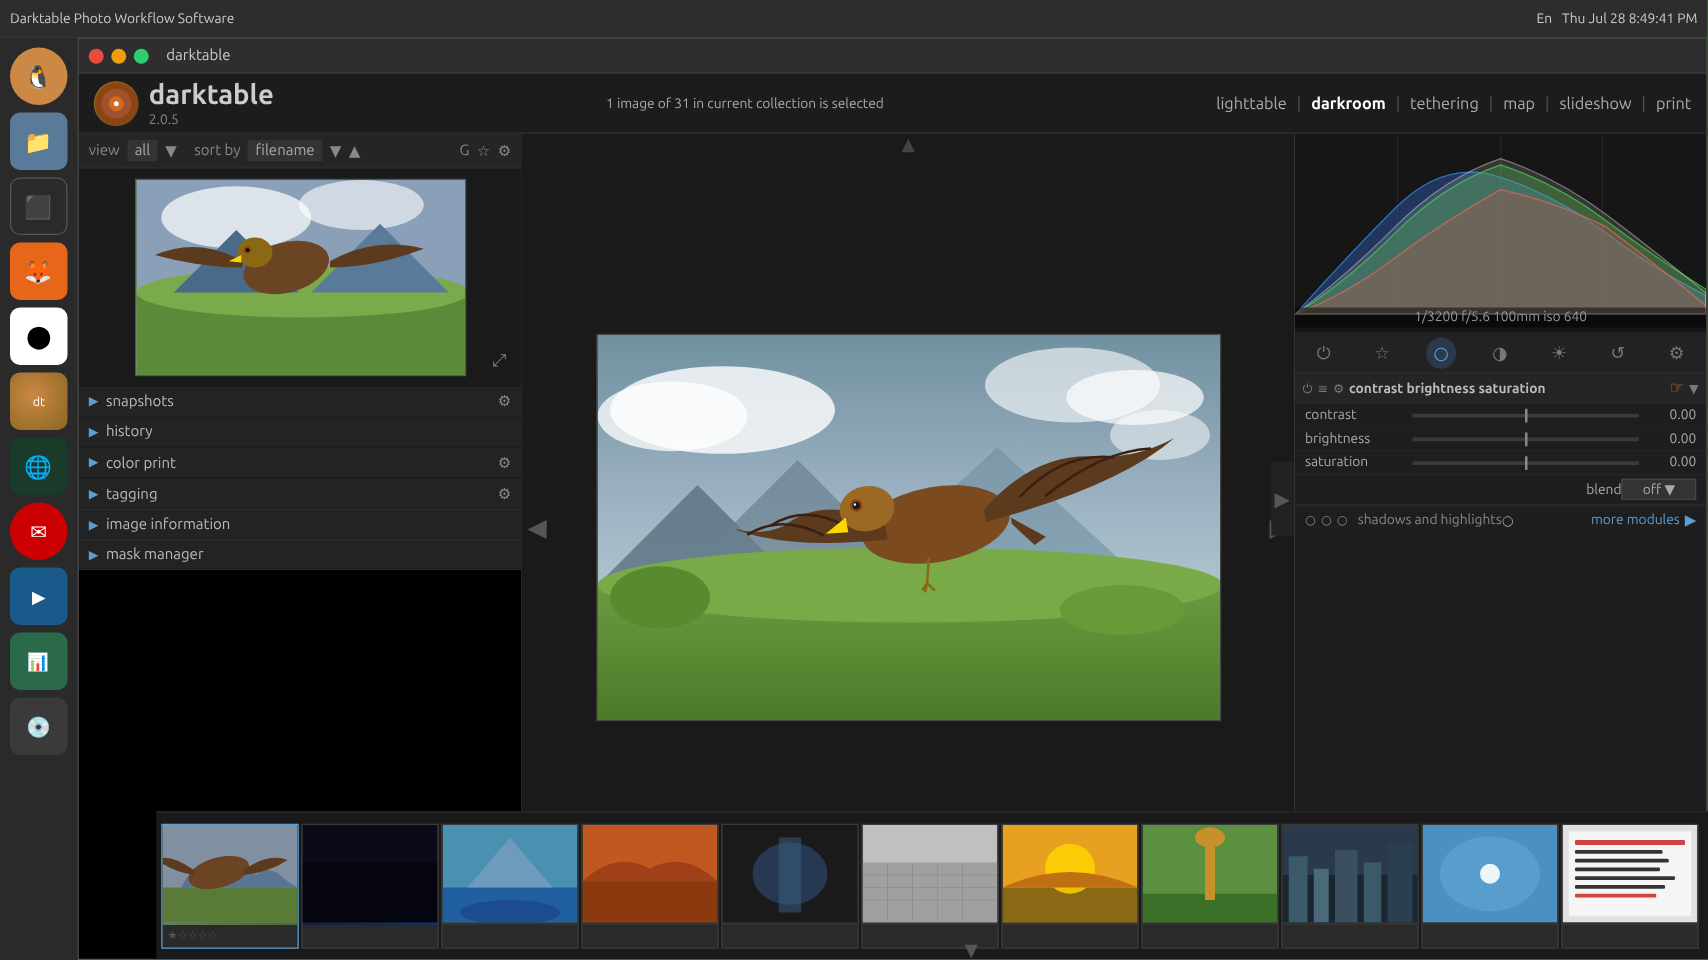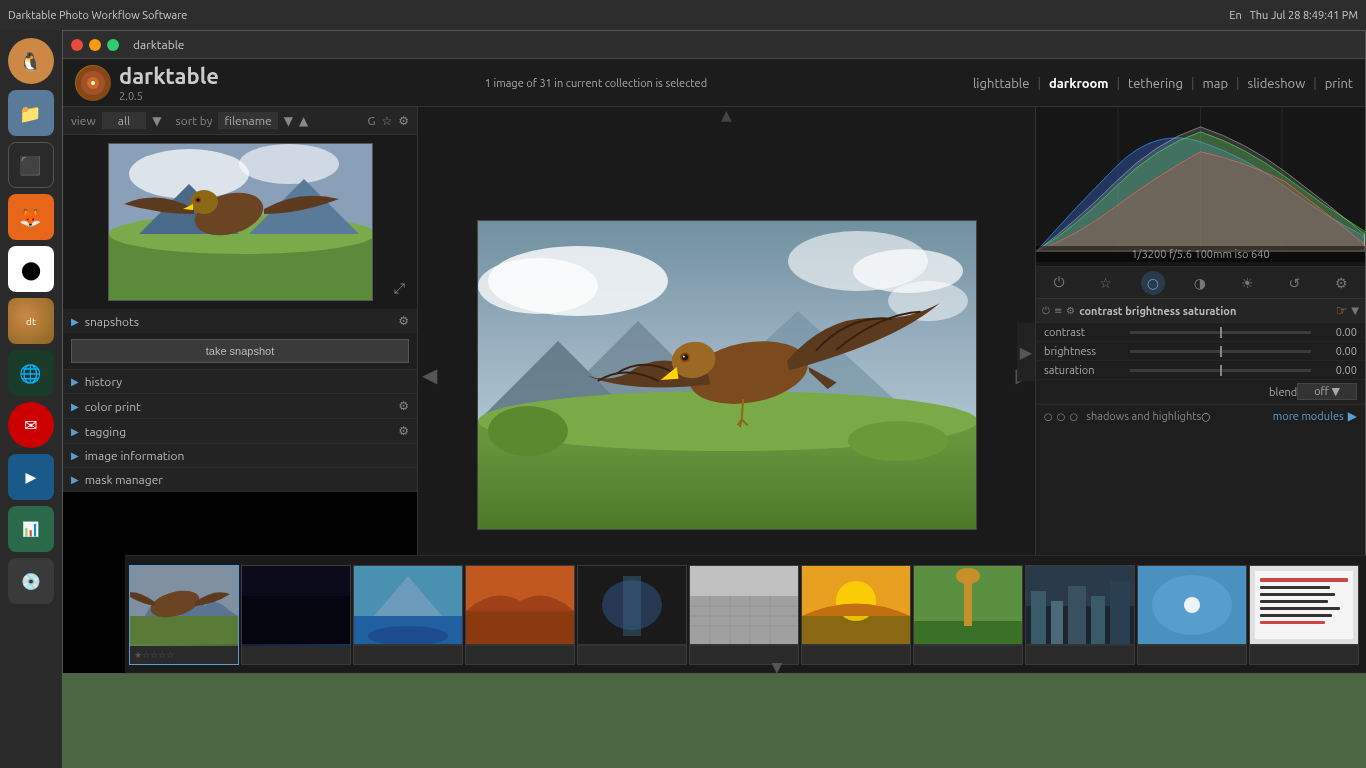--- a/index.html
+++ b/index.html
@@ -48,21 +48,21 @@
       font-size: 22px;
       cursor: pointer;
       background: #3a3a3a;
     }
 
     
     #main-window {
       position: absolute;
       left: 62px; top: 30px;
       width: 1304px;
-      height: 644px;
+      height: 738px;
       background: #1a1a1a;
       border: 1px solid #555;
       display: flex;
       flex-direction: column;
     }
 
     
     #titlebar {
       height: 28px;
       background: #2e2e2e;
@@ -532,21 +532,21 @@
       <span class="nav-item">print</span>
     </div>
   </div>
 
   <div id="content" style="height: calc(100% - 28px - 48px - 118px);">
 
     <div id="left-panel">
 
       <div id="view-controls">
         <span style="color:#888;">view</span>
-        <span style="color:#aaa; background:#333; padding:2px 16px; cursor:pointer;">all</span>
+        <span style="color:#aaa; background:#333; padding:2px 6px; cursor:pointer;">all</span>
         <span style="color:#888; cursor:pointer;">▼</span>
         <span style="color:#888; margin-left:8px;">sort by</span>
         <span style="color:#aaa; background:#333; padding:2px 6px; cursor:pointer;">filename</span>
         <span style="color:#888; cursor:pointer;">▼</span>
         <span style="color:#888; cursor:pointer;">▲</span>
         <span style="color:#888; margin-left:auto; cursor:pointer;">G</span>
         <span style="color:#888; cursor:pointer;">☆</span>
         <span style="color:#888; cursor:pointer;">⚙</span>
       </div>
 
@@ -580,23 +580,20 @@
           </svg>
         </div>
         <span class="expand-icon">⤢</span>
       </div>
 
       <div class="panel-section">
         <div class="panel-section-header">
           <span class="arrow">▶</span>
           <span>snapshots</span>
           <span class="gear">⚙</span>
-        </div>
-        <div class="panel-section-content">
-          <button id="snapshots-btn">take snapshot</button>
         </div>
       </div>
 
       <div class="panel-section">
         <div class="panel-section-header">
           <span class="arrow">▶</span>
           <span>history</span>
         </div>
       </div>
 

